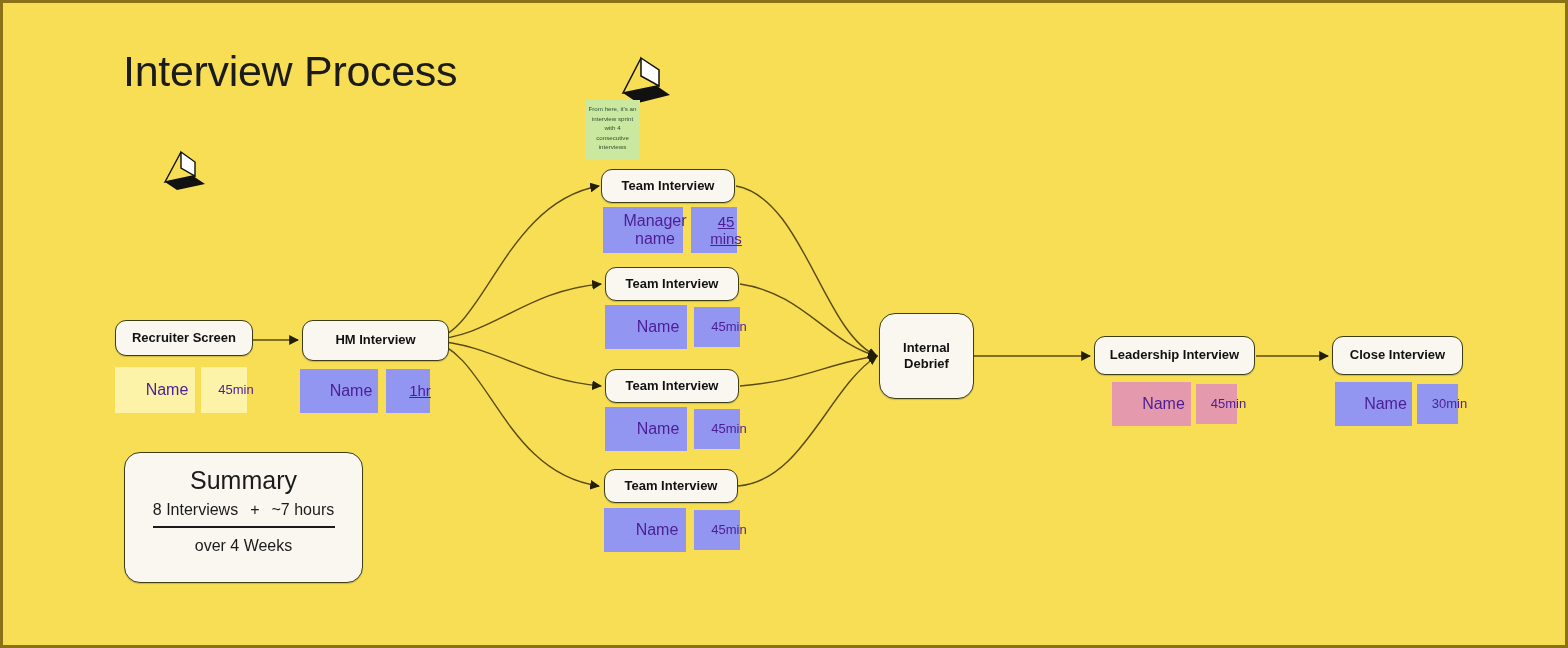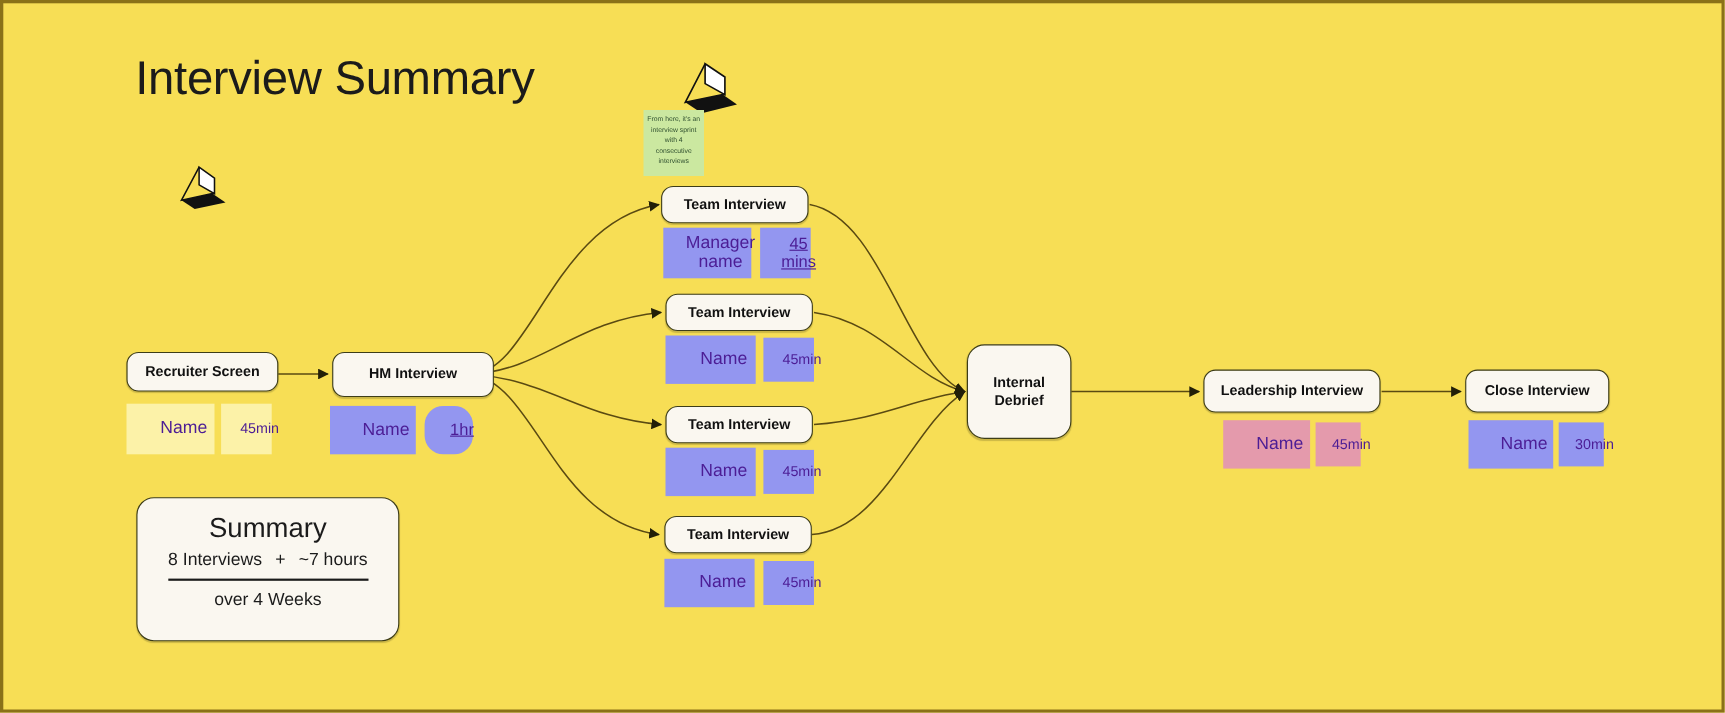--- a/index.html
+++ b/index.html
@@ -134,21 +134,21 @@
       <path d="M 737 281 C 800 290 825 340 874 353"></path>
       <path d="M 737 383 C 800 378 825 360 874 353"></path>
       <path d="M 735 483 C 800 478 825 385 874 353"></path>
 
       <path d="M 971 353 L 1087 353"></path>
 
       <path d="M 1253 353 L 1325 353"></path>
     </g>
   </svg>
 
-  <div id="title">Interview Summary</div>
+  <div id="title">Interview Process</div>
 
   <svg class="laptop" style="left:148px; top:143px;" width="56" height="48" viewBox="0 0 56 48">
     <polygon points="14,36 42,30 54,38 26,44" fill="#111111"></polygon>
     <polygon points="30,6 44,16 44,30 30,22" fill="#ffffff" stroke="#111111" stroke-width="1.4"></polygon>
     <path d="M 30 6 L 14 36 L 42 30 L 44 30" fill="none" stroke="#111111" stroke-width="1.4"></path>
     <path d="M 42 30 L 44 30" stroke="#111111" stroke-width="1.4"></path>
   </svg>
 
   <svg class="laptop" style="left:608px; top:50px;" width="62" height="56" viewBox="0 0 62 56">
     <polygon points="12,40 46,33 59,42 27,50" fill="#111111"></polygon>
@@ -161,21 +161,21 @@
   <div class="node" style="left:112px; top:317px; width:138px; height:36px;">
     <span>Recruiter Screen</span>
   </div>
   <div class="tag name t-yellow" style="left:112px; top:364px; width:80px; height:46px;">Name</div>
   <div class="tag dur t-yellow" style="left:198px; top:364px; width:46px; height:46px;">45min</div>
 
   <div class="node" style="left:299px; top:317px; width:147px; height:41px;">
     <span>HM Interview</span>
   </div>
   <div class="tag name t-purple" style="left:297px; top:366px; width:78px; height:44px;">Name</div>
-  <div class="tag dur2 t-purple" style="left:383px; top:366px; width:44px; height:44px;border-radius:17px;">1hr</div>
+  <div class="tag dur2 t-purple" style="left:383px; top:366px; width:44px; height:44px;">1hr</div>
 
   <div class="node" style="left:598px; top:166px; width:134px; height:34px;">
     <span>Team Interview</span>
   </div>
   <div class="tag name t-purple" style="left:600px; top:204px; width:80px; height:46px;">Manager name</div>
   <div class="tag dur2 t-purple" style="left:688px; top:204px; width:46px; height:46px;">45 mins</div>
 
   <div class="node" style="left:602px; top:264px; width:134px; height:34px;">
     <span>Team Interview</span>
   </div>

